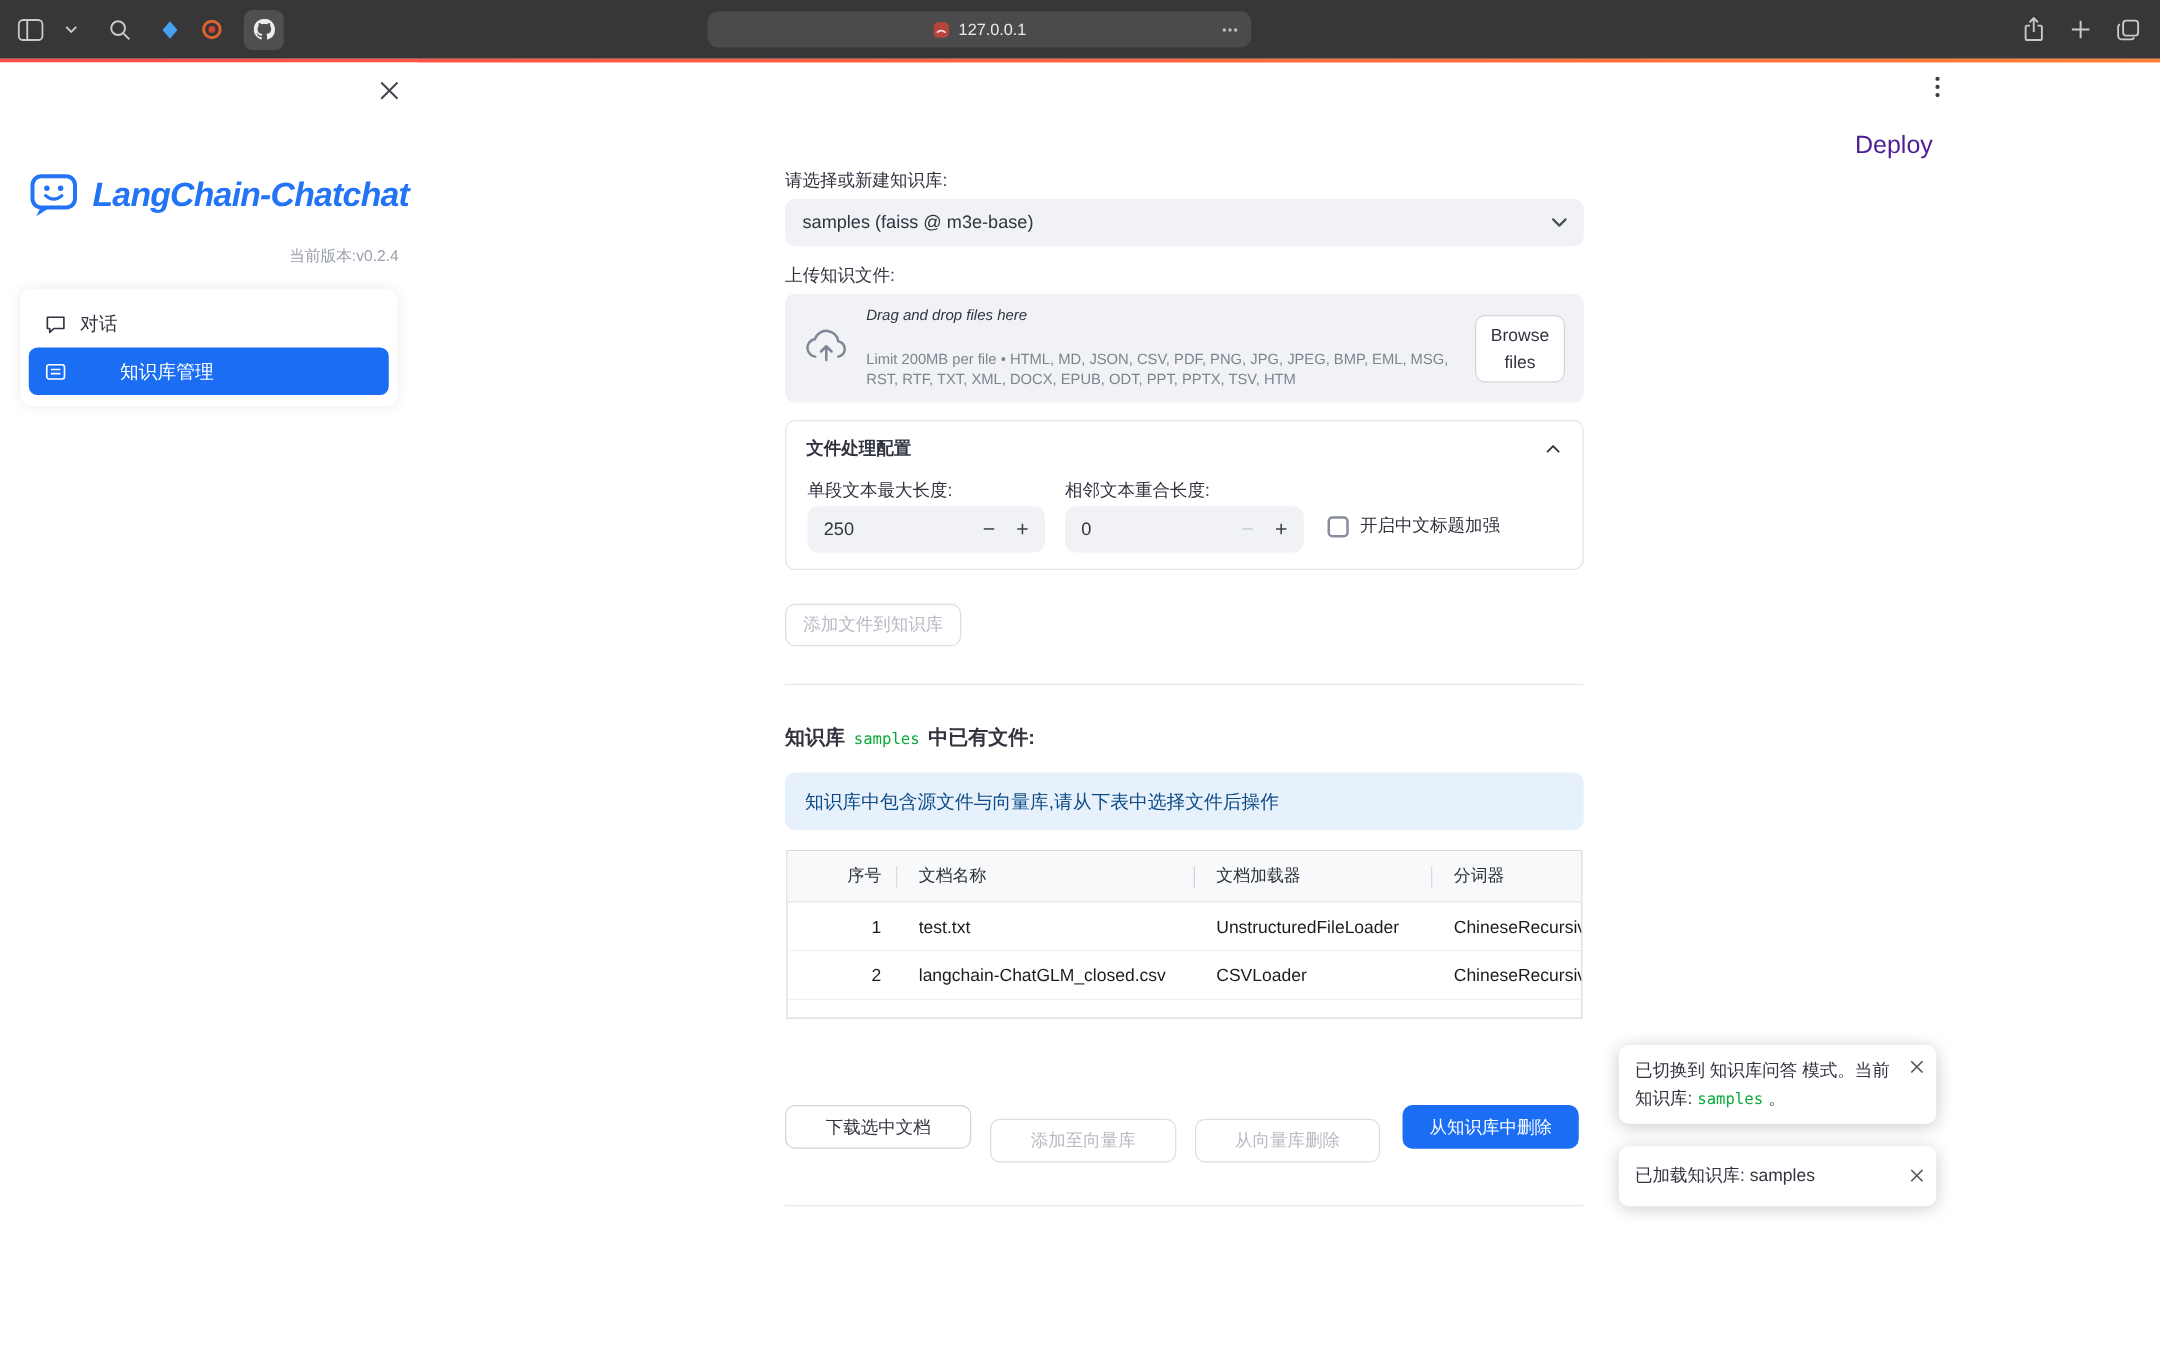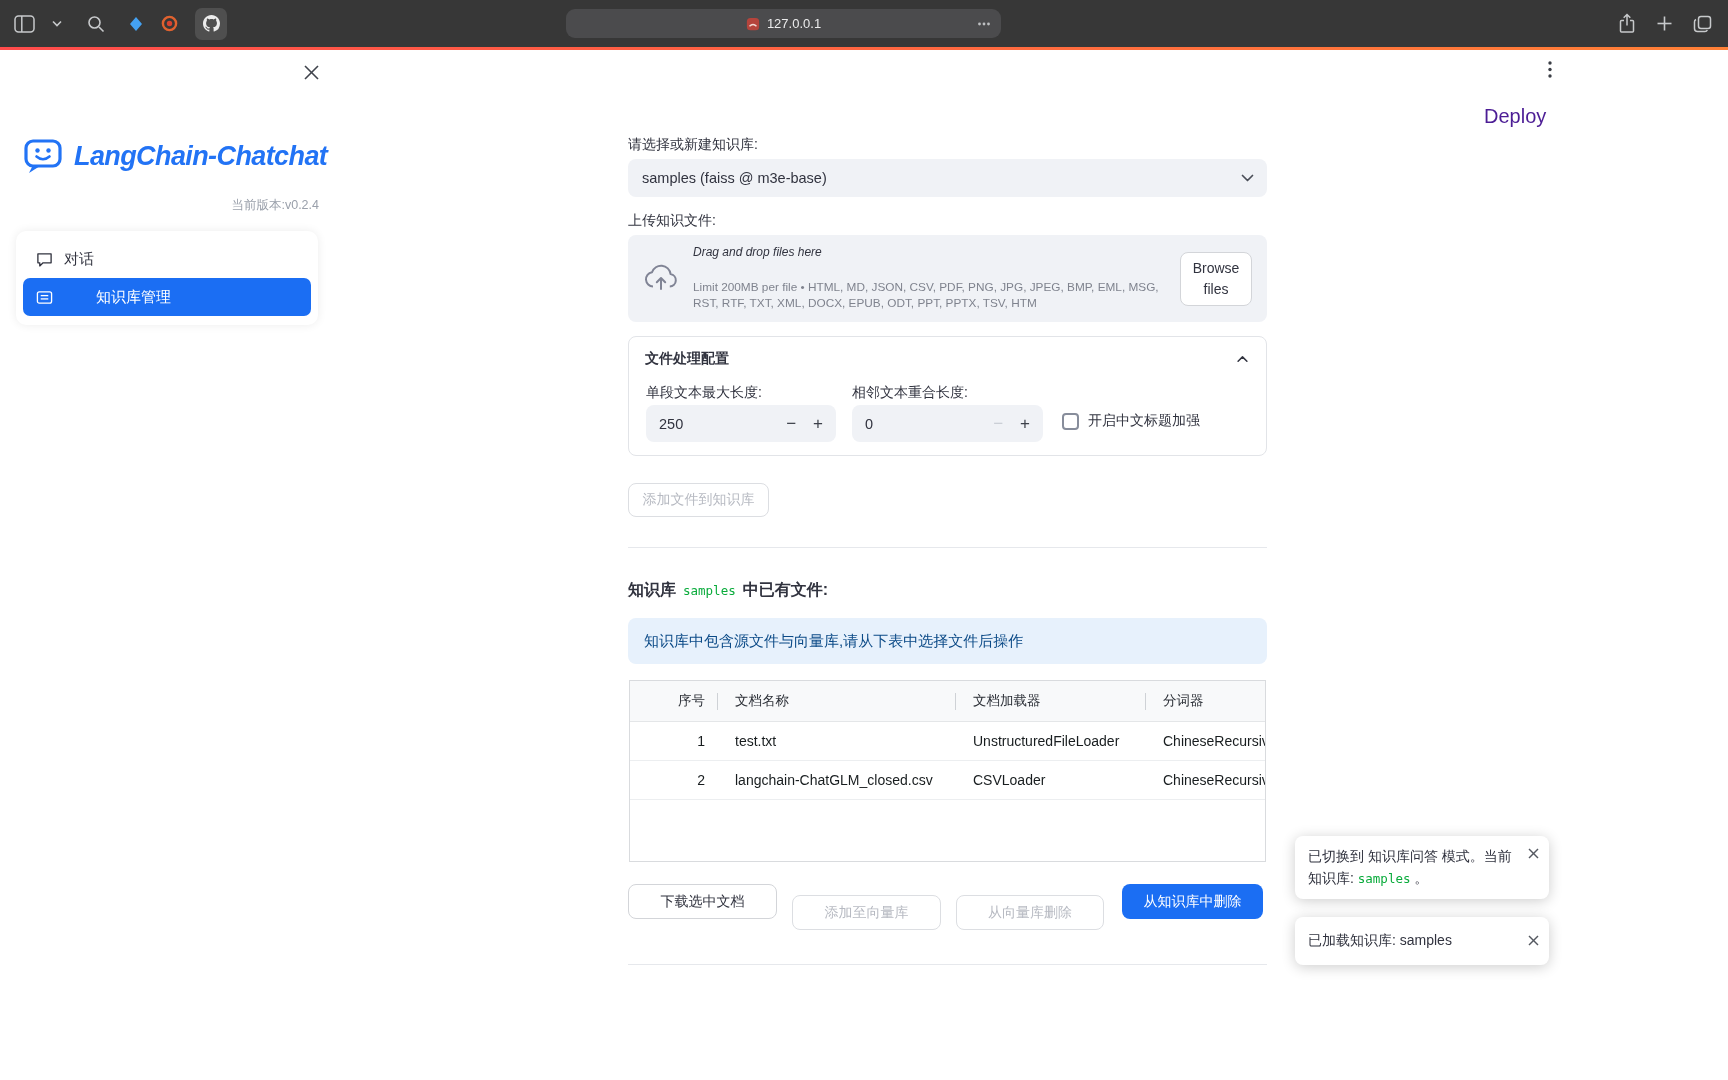--- a/index.html
+++ b/index.html
@@ -69,21 +69,21 @@
 
   .divider{position:absolute;left:628px;width:639px;height:1px;background:#e6e8ec;}
 
   .heading{position:absolute;left:628px;top:580px;font-size:16px;font-weight:700;display:flex;align-items:baseline;gap:7px;}
   .code{font-family:"DejaVu Sans Mono","Liberation Mono",monospace;color:#09ab3b;font-size:12.5px;font-weight:400;}
 
   .infobox{position:absolute;left:628px;top:618px;width:639px;height:46px;background:#e7f1fc;border-radius:8px;
            color:#0b4a87;font-size:15px;display:flex;align-items:center;padding:0 16px;}
 
   
-  .tbl{position:absolute;left:629px;top:680px;width:637px;height:182px;border:1px solid #d9dbde;background:#fff;
+  .tbl{position:absolute;left:629px;top:680px;width:637px;height:135px;border:1px solid #d9dbde;background:#fff;
        overflow:hidden;font-size:14px;color:#181d1f;}
   .tbl-head{display:flex;height:41px;background:#f8f9fa;border-bottom:1px solid #e4e6e8;font-size:13.5px;color:#2b2f36;}
   .th,.td{height:100%;display:flex;align-items:center;padding:0 17px;position:relative;white-space:nowrap;overflow:hidden;flex:0 0 auto;}
   .c1{width:88px;justify-content:flex-end;padding-right:13px;}
   .c2{width:238px;}
   .c3{width:190px;}
   .c4{width:200px;}
   .rh{position:absolute;right:0;top:12px;height:17px;width:1px;background:#cfd2d6;}
   .tbl-row{display:flex;height:39px;border-bottom:1px solid #eceef0;cursor:pointer;}
 

